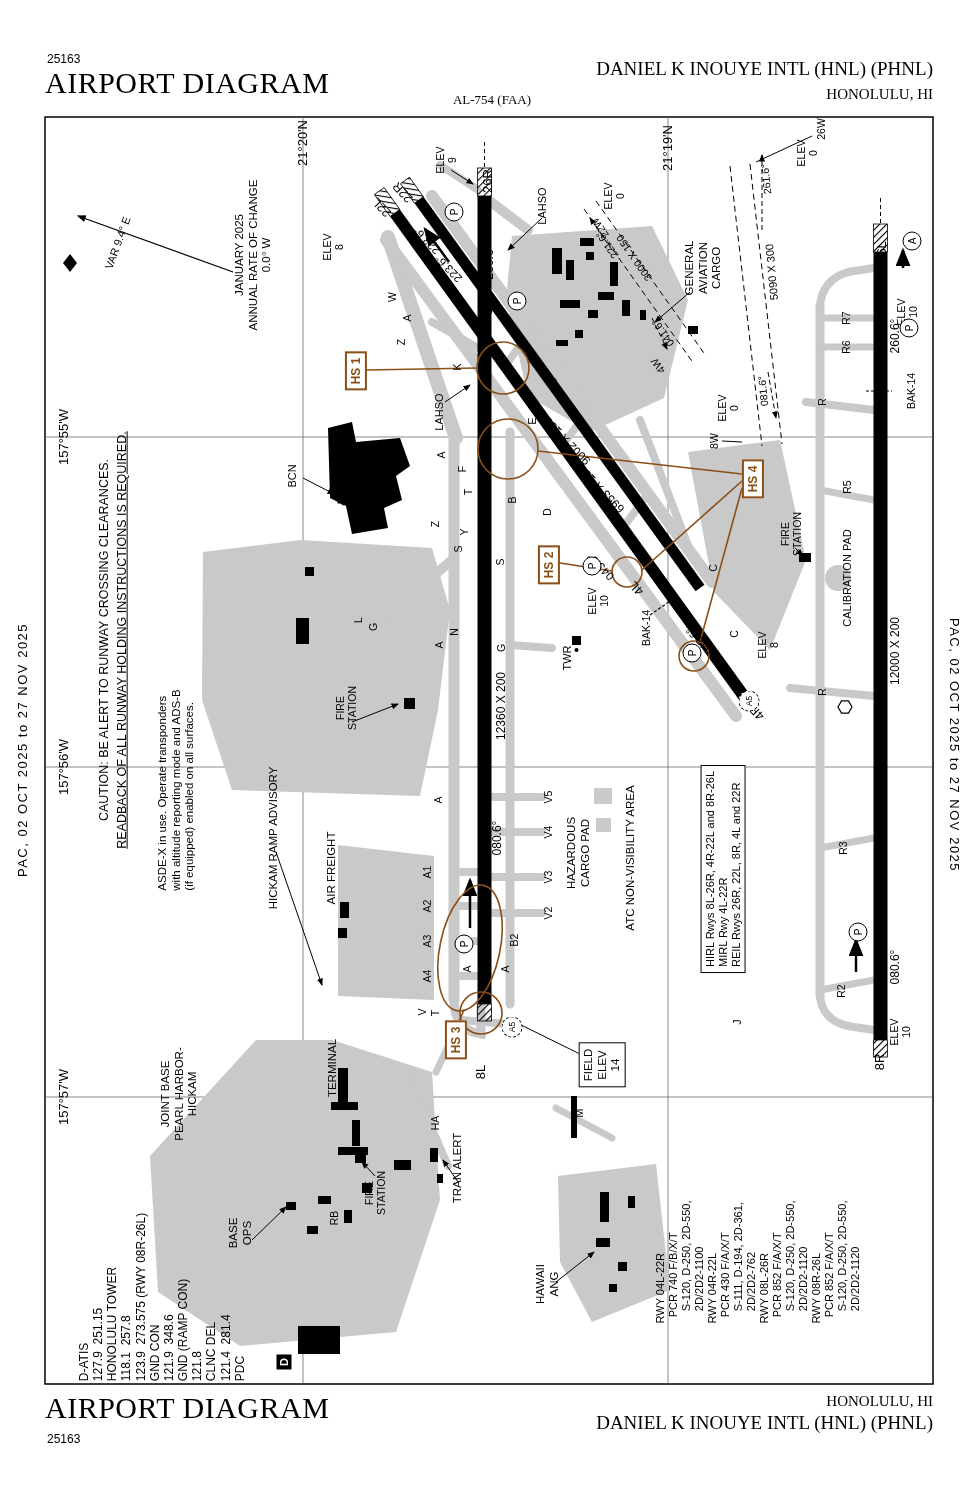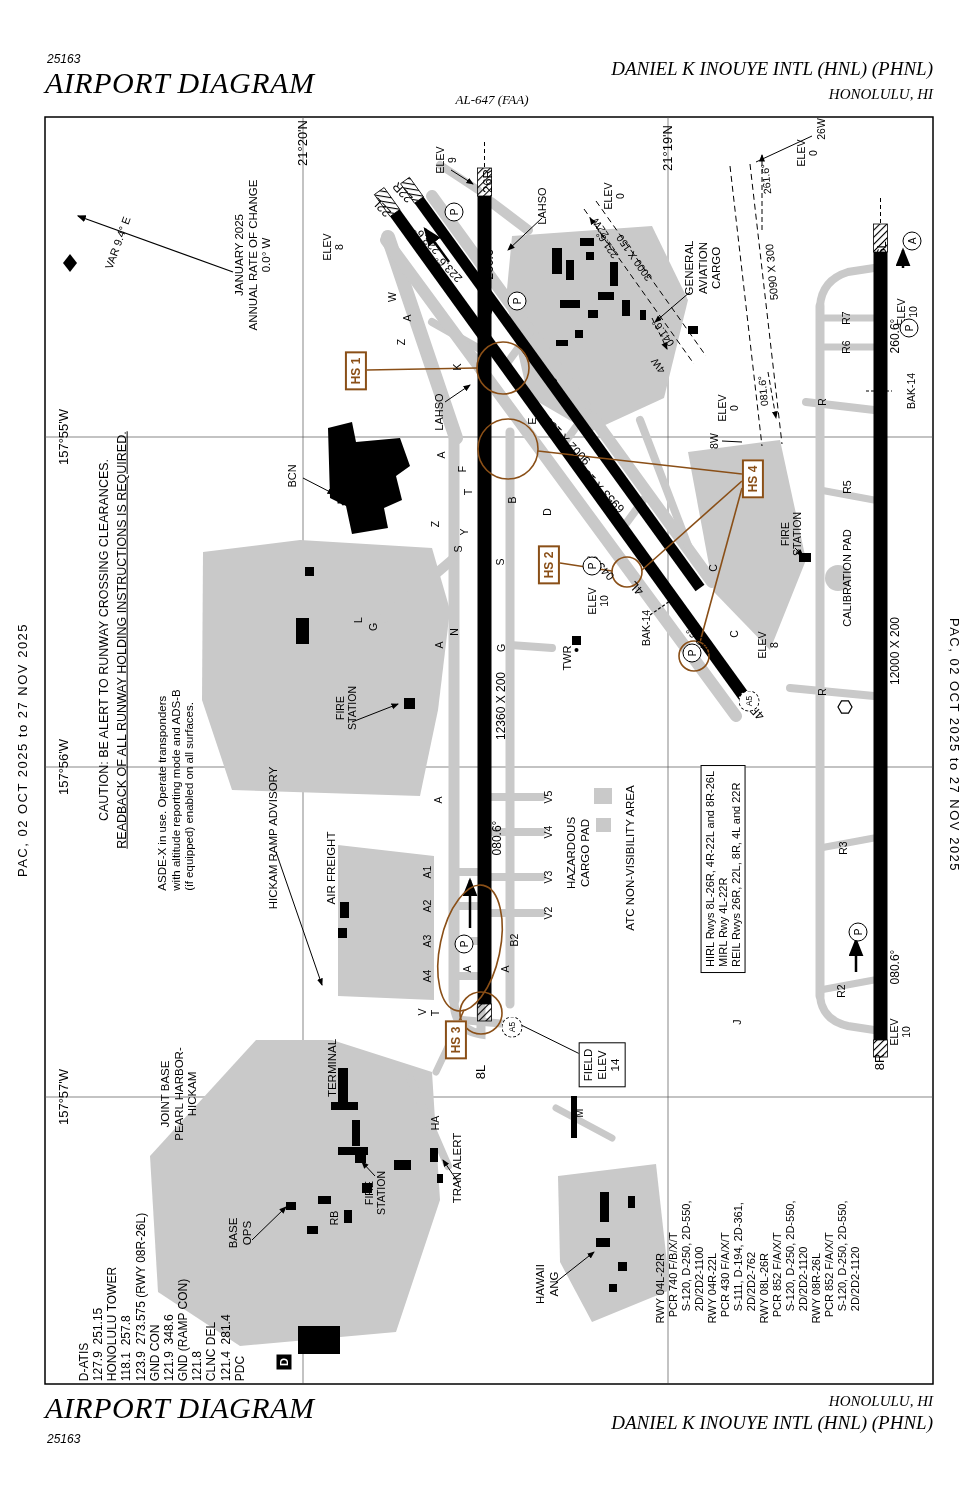--- a/index.html
+++ b/index.html
@@ -1,19 +1,19 @@
 <!DOCTYPE html>
 <html style="--hotspot: #8a4f17; --apron: #c9c9c9; --runway: #000000;"><head>
 <meta charset="utf-8">
 <style>
   html,body{margin:0;padding:0;background:#fff;}
   .page{position:relative;width:978px;height:1500px;background:#fff;overflow:hidden;
         font-family:"Liberation Sans",sans-serif;color:#000;}
   .serif{font-family:"Liberation Serif",serif;}
-  .abs{position:absolute;font-style:italic;}
+  .abs{position:absolute;}
   
   .chartnum{font-size:12px;}
   .bigtitle{font-size:30px;letter-spacing:.5px;}
   .alnum{font-size:13px;}
   .aptname{font-size:19px;}
   .cityname{font-size:15px;}
   .rt{text-align:right;}
   
   .vtext{position:absolute;white-space:nowrap;font-size:13px;letter-spacing:1.5px;
          font-family:"Liberation Sans",sans-serif;}
@@ -35,21 +35,21 @@
   .twy{stroke:var(--apron);fill:none;}
   .hsline{stroke:var(--hotspot);fill:none;}
 </style>
 </head>
 <body>
 
 <div class="page">
 
   <div class="abs chartnum" style="left:47px;top:52px;">25163</div>
   <div class="abs serif bigtitle" style="left:45px;top:66px;">AIRPORT DIAGRAM</div>
-  <div class="abs serif alnum" style="left:427px;top:92px;width:130px;text-align:center;">AL-647 (FAA)</div>
+  <div class="abs serif alnum" style="left:427px;top:92px;width:130px;text-align:center;">AL-754 (FAA)</div>
   <div class="abs serif aptname rt" style="right:45px;top:58px;">DANIEL K INOUYE INTL (HNL) (PHNL)</div>
   <div class="abs serif cityname rt" style="right:45px;top:86px;">HONOLULU, HI</div>
 
   <div class="vtext" style="left:22px;top:750px;transform:translate(-50%,-50%) rotate(-90deg);">PAC, 02 OCT 2025 to 27 NOV 2025</div>
   <div class="vtext" style="left:954px;top:745px;transform:translate(-50%,-50%) rotate(90deg);">PAC, 02 OCT 2025 to 27 NOV 2025</div>
 
   <svg class="gfx" width="978" height="1500" viewBox="0 0 978 1500">
     <defs>
       <pattern id="hatch" width="5" height="5" patternUnits="userSpaceOnUse" patternTransform="rotate(45)">
         <line x1="0" y1="0" x2="0" y2="5" stroke="#000" stroke-width="2.2"></line>

